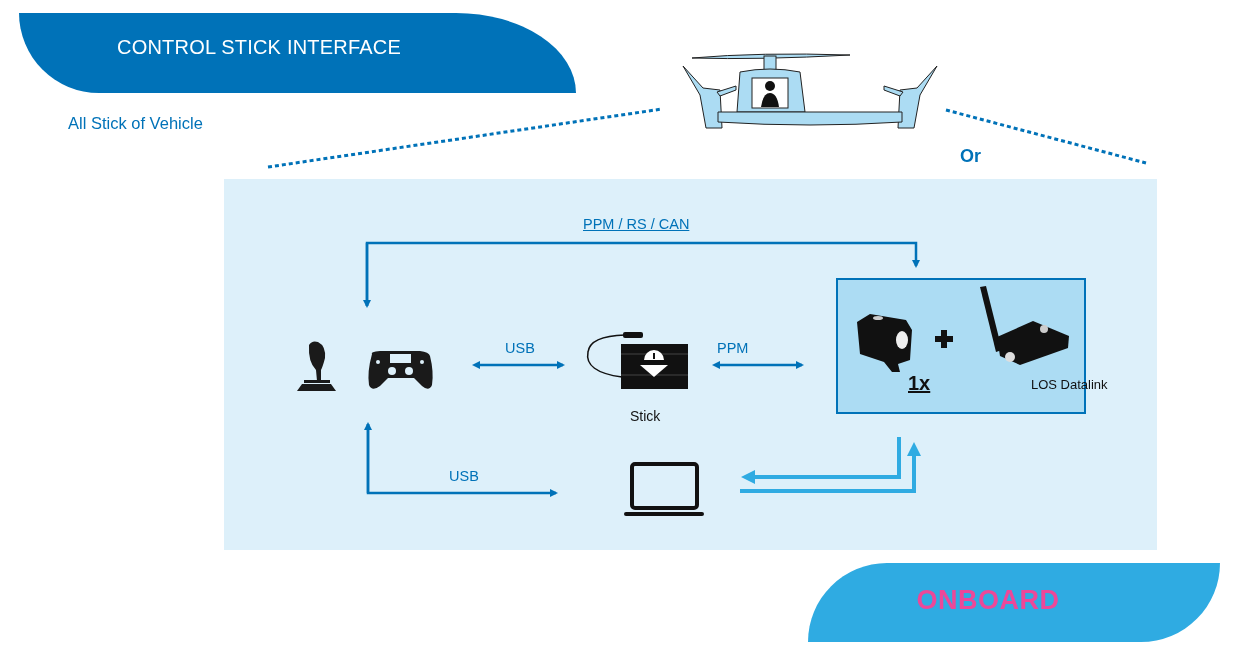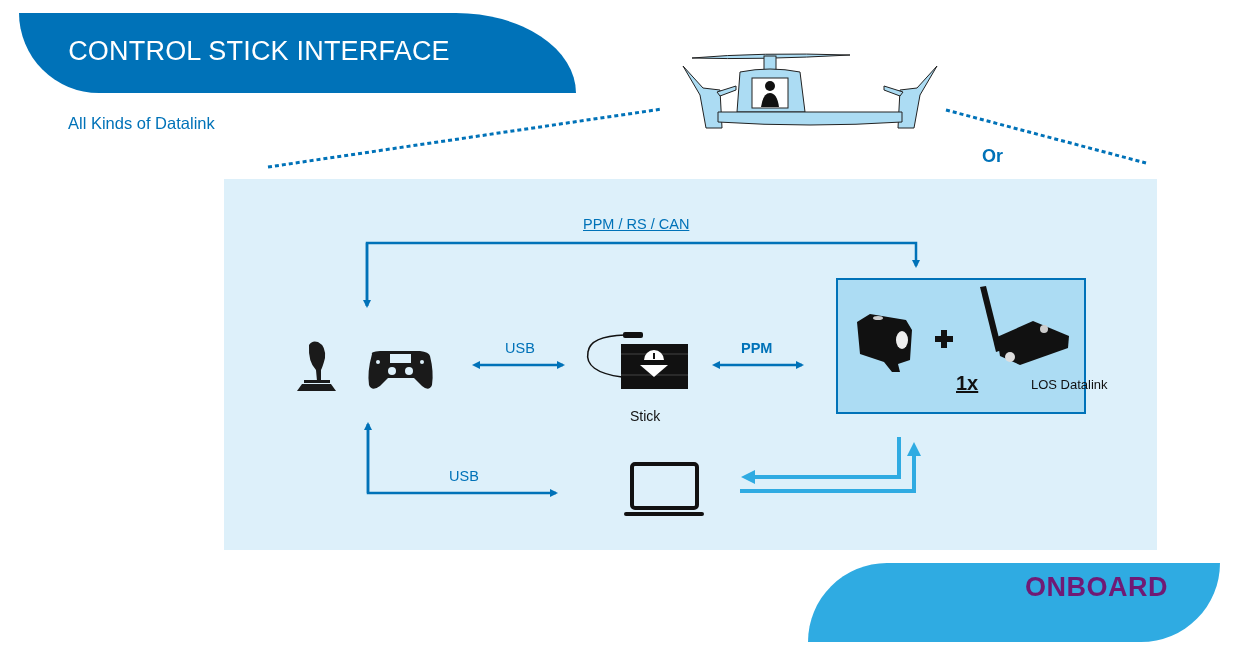--- a/index.html
+++ b/index.html
@@ -9,56 +9,56 @@
     font-family: "Liberation Sans", "DejaVu Sans", sans-serif;
   }
   .abs { position: absolute; }
   #header-tab {
     left: 19px; top: 13px; width: 557px; height: 80px;
     background: #0072b8;
     border-radius: 0 120px 0 80px / 0 80px 0 80px;
   }
   #header-title {
     left: 19px; top: 36px; width: 480px; text-align: center;
-    color: #ffffff; font-size: 27px; letter-spacing: 0.2px;
+    color: #ffffff; font-size: 20px; letter-spacing: 0.2px;
   }
   #subtitle {
     left: 68px; top: 114px; color: #0072b8; font-size: 16.5px;
   }
   #or-label {
-    left: 960px; top: 146px; color: #0072b8; font-size: 18px; font-weight: bold; margin-left: 22px;
+    left: 960px; top: 146px; color: #0072b8; font-size: 18px; font-weight: bold;
   }
   #panel {
     left: 224px; top: 179px; width: 933px; height: 371px;
     background: #ddf0fa;
   }
   #onboard-box {
     left: 836px; top: 278px; width: 250px; height: 136px;
     background: #acdcf3;
     border: 2px solid #0072b8; box-sizing: border-box;
   }
   .lbl { color: #0072b8; font-size: 14.5px; }
   .dark { color: #111; }
   #footer-tab {
     left: 808px; top: 563px; width: 412px; height: 79px;
     background: #2fabe2;
     border-radius: 80px 0 80px 0 / 80px 0 80px 0;
   }
   #footer-title {
-    left: 808px; top: 572px; width: 360px; text-align: right;
-    color: #701a75; font-size: 27px; font-weight: bold; letter-spacing: 0.5px;
+    left: 808px; top: 585px; width: 360px; text-align: center;
+    color: #ec4899; font-size: 27px; font-weight: bold; letter-spacing: 0.5px;
   }
   svg.overlay { position: absolute; left: 0; top: 0; }
 </style>
 </head>
 <body>
 
 <div id="header-tab" class="abs"></div>
 <div id="header-title" class="abs">CONTROL STICK INTERFACE</div>
-<div id="subtitle" class="abs">All Kinds of Datalink</div>
+<div id="subtitle" class="abs">All Stick of Vehicle</div>
 
 <div id="panel" class="abs"></div>
 <div id="onboard-box" class="abs"></div>
 
 <svg class="overlay" width="1250" height="656">
   <defs>
     <marker id="ah" markerWidth="8" markerHeight="8" refX="6" refY="4" orient="auto" markerUnits="userSpaceOnUse">
       <path d="M0,0 L8,4 L0,8 z" fill="#0072b8"></path>
     </marker>
     <marker id="ahs" markerWidth="8" markerHeight="8" refX="4" refY="4" orient="auto-start-reverse" markerUnits="userSpaceOnUse">
@@ -145,23 +145,23 @@
   <g>
     <path d="M980,287 L986,286 L1002,350 L996,352 z" fill="#111"></path>
     <path d="M997,337 L1033,321 L1069,336 L1068,348 L1020,365 L1000,356 z" fill="#111"></path>
     <circle cx="1044" cy="329" r="4" fill="#ccc"></circle>
     <circle cx="1010" cy="357" r="5" fill="#ddd"></circle>
   </g>
 </svg>
 
 <div class="abs lbl" style="left:583px; top:216px;text-decoration:underline;">PPM / RS / CAN</div>
 <div class="abs lbl" style="left:505px; top:340px;">USB</div>
-<div class="abs lbl" style="left:741px; top:340px;font-weight:bold;">PPM</div>
+<div class="abs lbl" style="left:717px; top:340px;">PPM</div>
 <div class="abs lbl" style="left:449px; top:468px;">USB</div>
 
 <div class="abs dark" style="left:630px; top:408px; font-size:14px;">Stick</div>
-<div class="abs dark" style="left:908px; top:372px; font-size:20px; font-weight:bold; text-decoration:underline;margin-left:48px;">1x</div>
+<div class="abs dark" style="left:908px; top:372px; font-size:20px; font-weight:bold; text-decoration:underline;">1x</div>
 <div class="abs dark" style="left:983px; top:377px; font-size:13px;margin-left:48px;">LOS Datalink</div>
 
 <div id="or-label" class="abs">Or</div>
 
 <div id="footer-tab" class="abs"></div>
 <div id="footer-title" class="abs">ONBOARD</div>
 
 </body></html>

